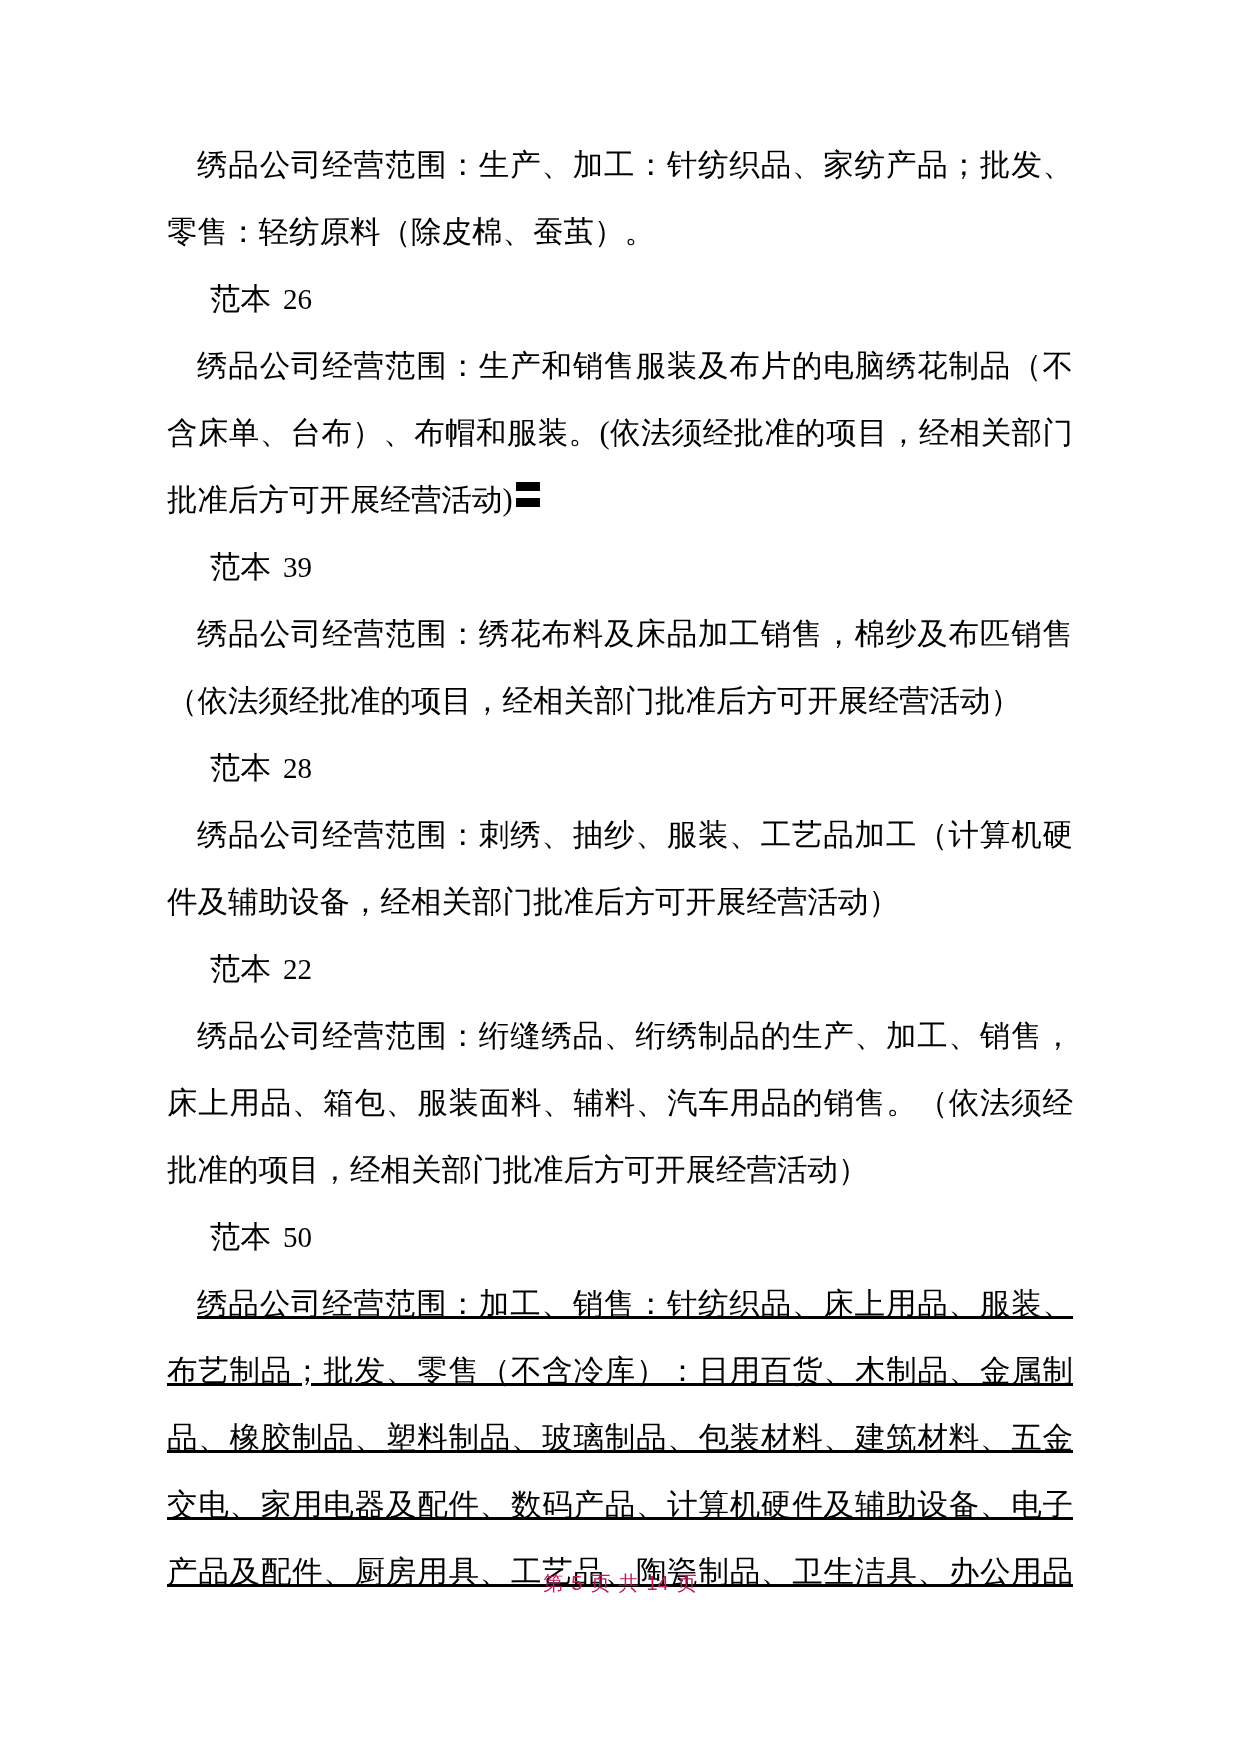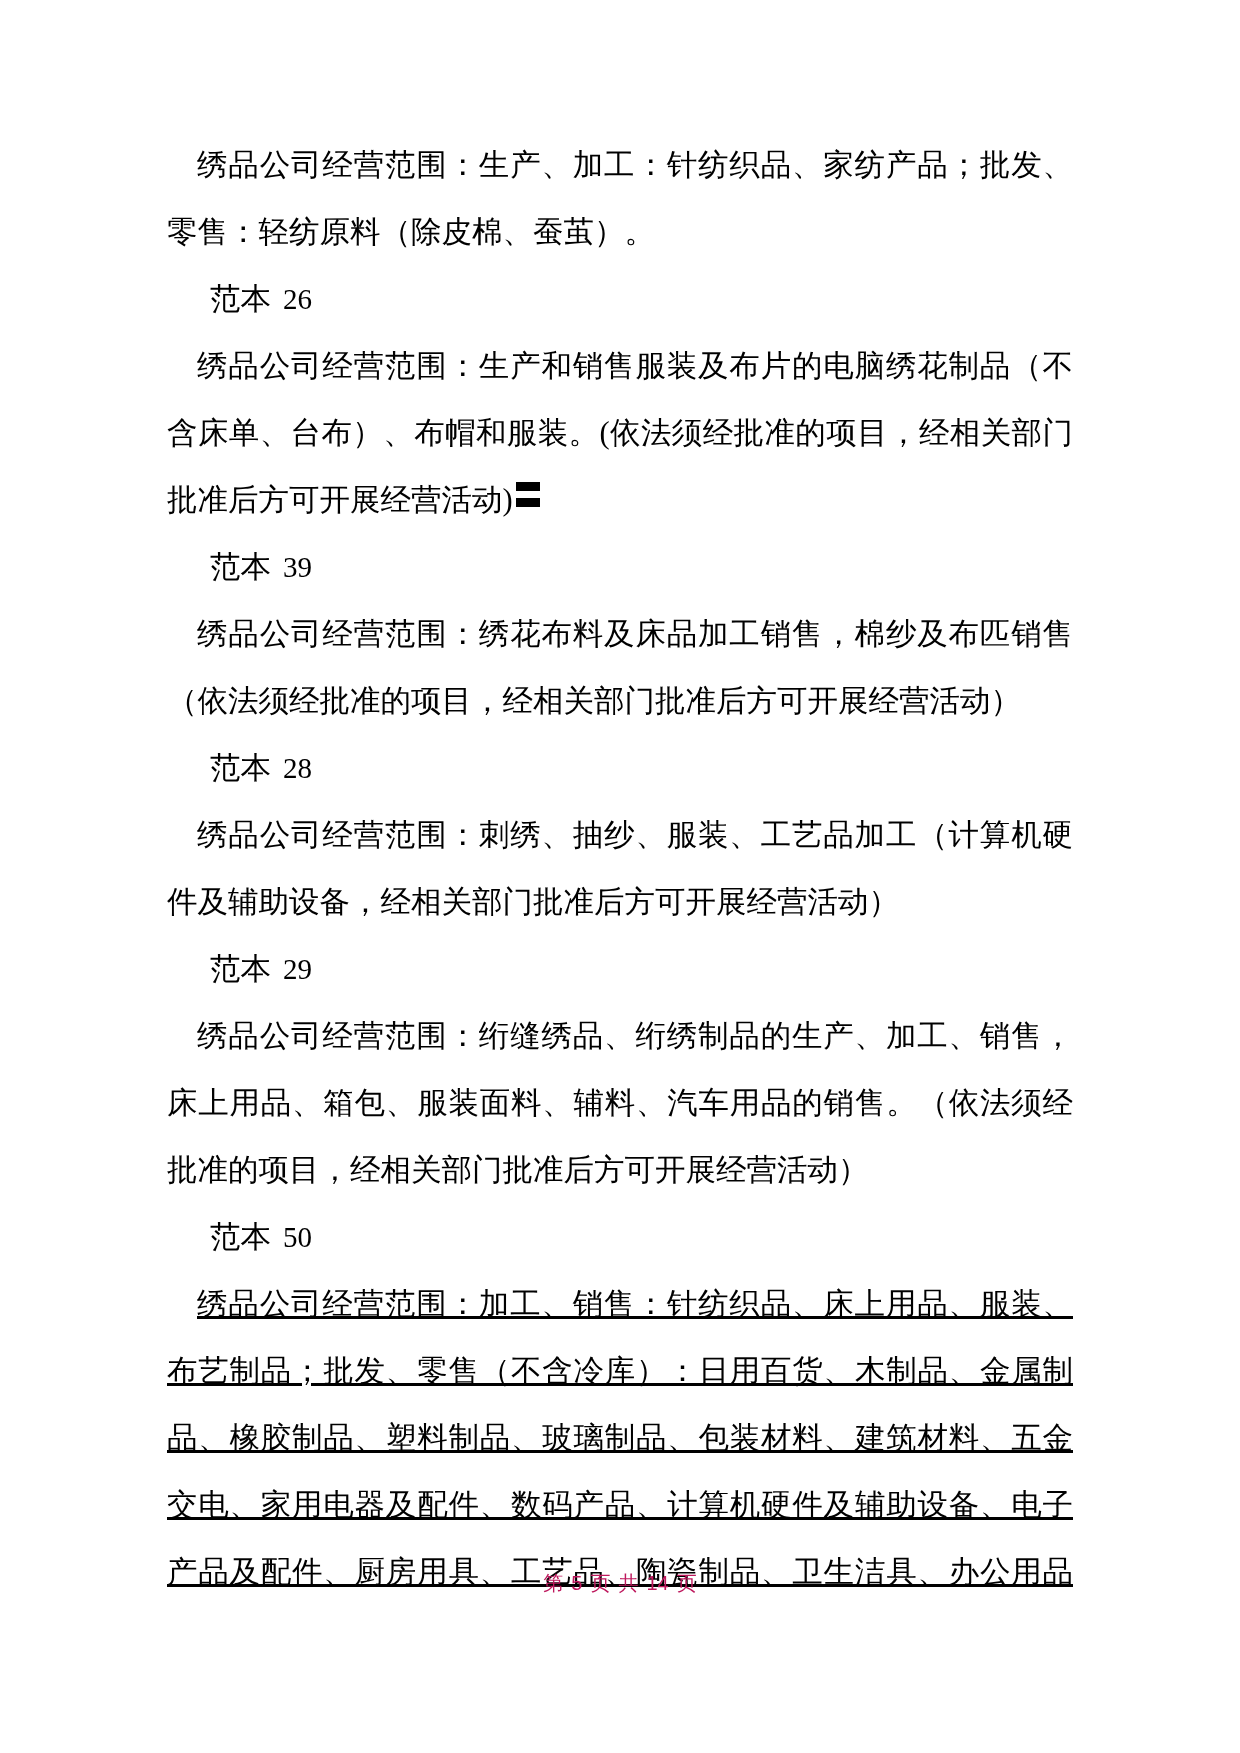--- a/index.html
+++ b/index.html
@@ -84,21 +84,21 @@
     <p class="para"><span>绣品公司经营范围：生产和销售服装及布片的电脑绣花制品（不含床单、台布）、布帽和服装。(依法须经批准的项目，经相关部门批准后方可开展经营活动)</span><span class="geta"></span></p>
 
     <p class="heading"><span>范本</span><span class="num">39</span></p>
 
     <p class="para">绣品公司经营范围：绣花布料及床品加工销售，棉纱及布匹销售（依法须经批准的项目，经相关部门批准后方可开展经营活动）</p>
 
     <p class="heading"><span>范本</span><span class="num">28</span></p>
 
     <p class="para">绣品公司经营范围：刺绣、抽纱、服装、工艺品加工（计算机硬件及辅助设备，经相关部门批准后方可开展经营活动）</p>
 
-    <p class="heading"><span>范本</span><span class="num">29</span></p>
+    <p class="heading"><span>范本</span><span class="num">22</span></p>
 
     <p class="para">绣品公司经营范围：绗缝绣品、绗绣制品的生产、加工、销售，床上用品、箱包、服装面料、辅料、汽车用品的销售。（依法须经批准的项目，经相关部门批准后方可开展经营活动）</p>
 
     <p class="heading"><span>范本</span><span class="num">50</span></p>
 
     <p class="para justify-last">绣品公司经营范围：加工、销售：针纺织品、床上用品、服装、布艺制品；批发、零售（不含冷库）：日用百货、木制品、金属制品、橡胶制品、塑料制品、玻璃制品、包装材料、建筑材料、五金交电、家用电器及配件、数码产品、计算机硬件及辅助设备、电子产品及配件、厨房用具、工艺品、陶瓷制品、卫生洁具、办公用品</p>
 
   </div>
 
   <div class="footer"><span>第</span><span class="num">5</span><span>页</span><span>共</span><span class="num">14</span><span>页</span></div>

